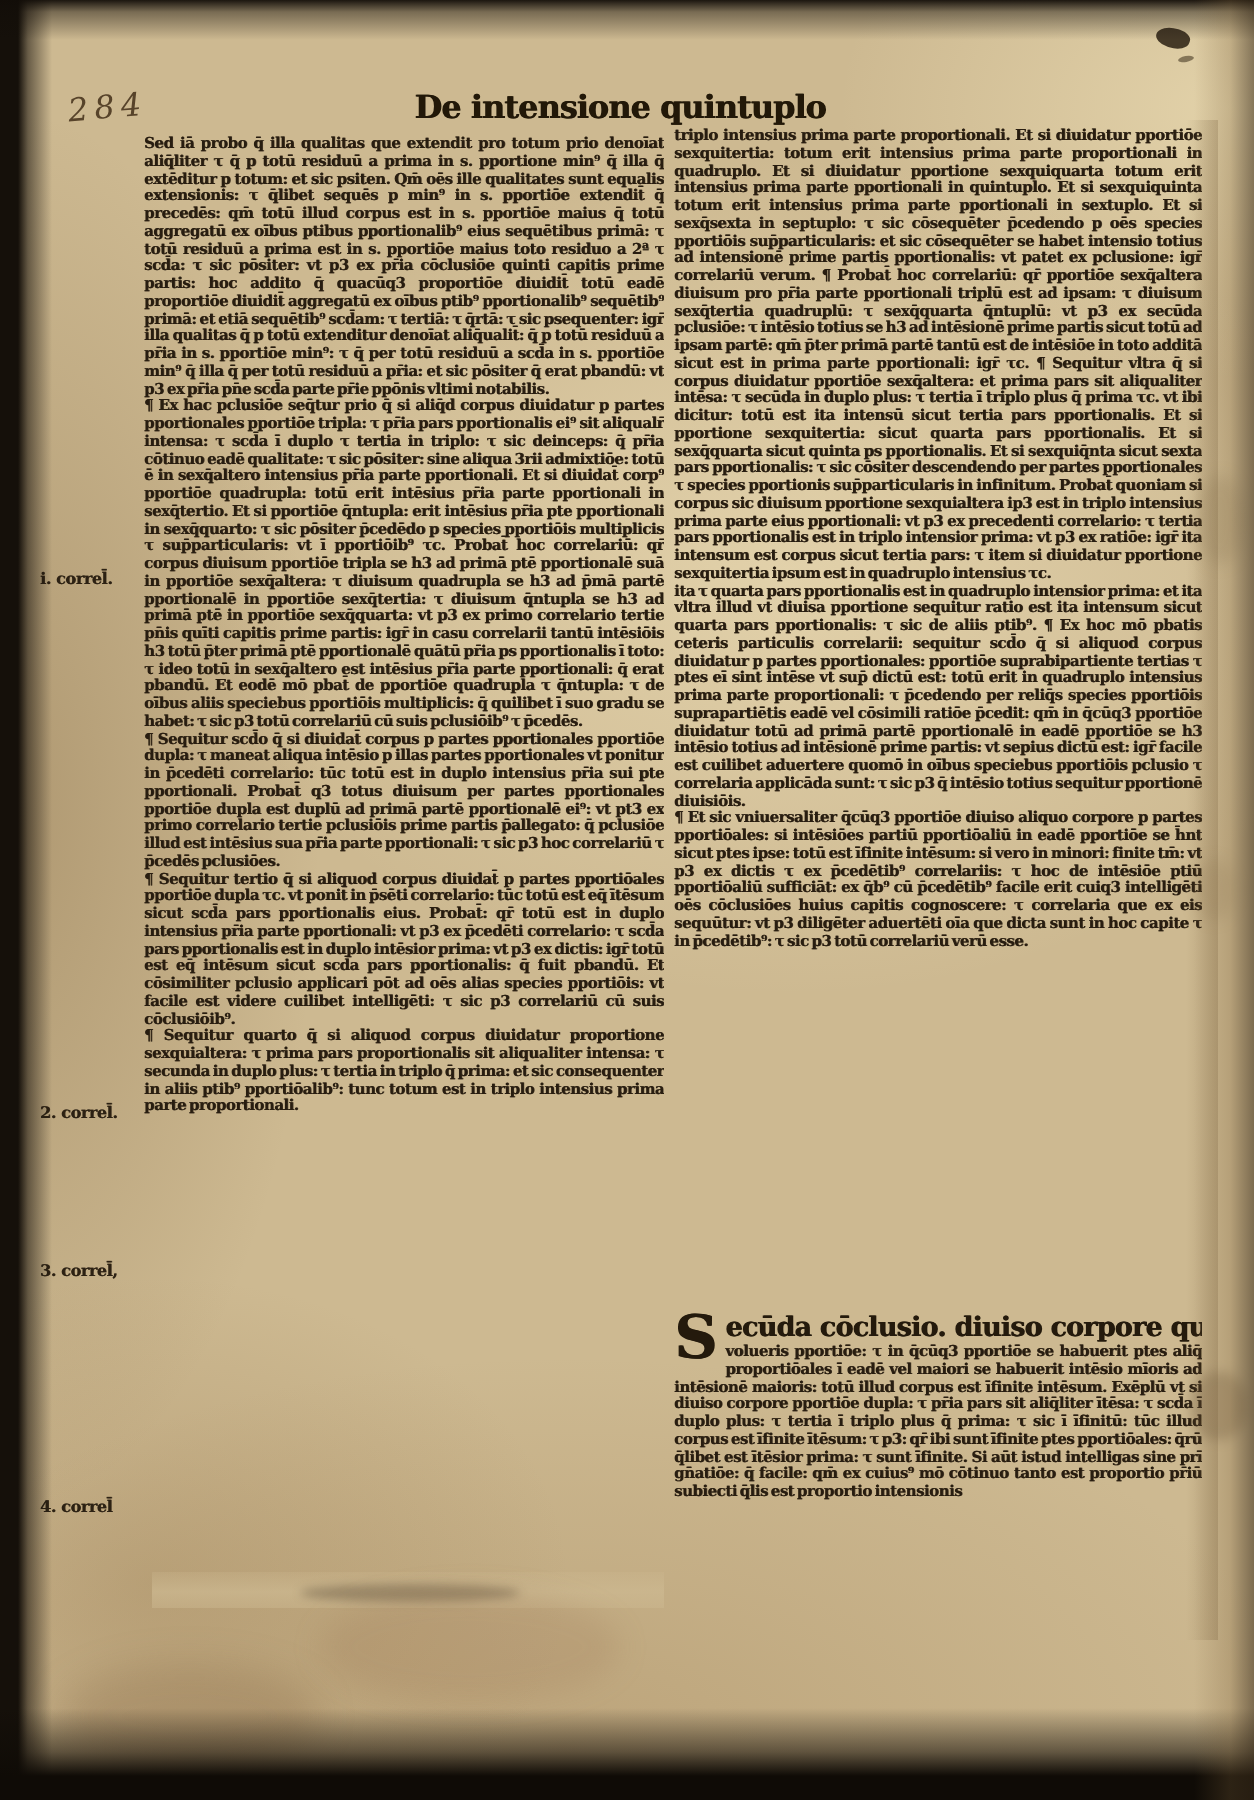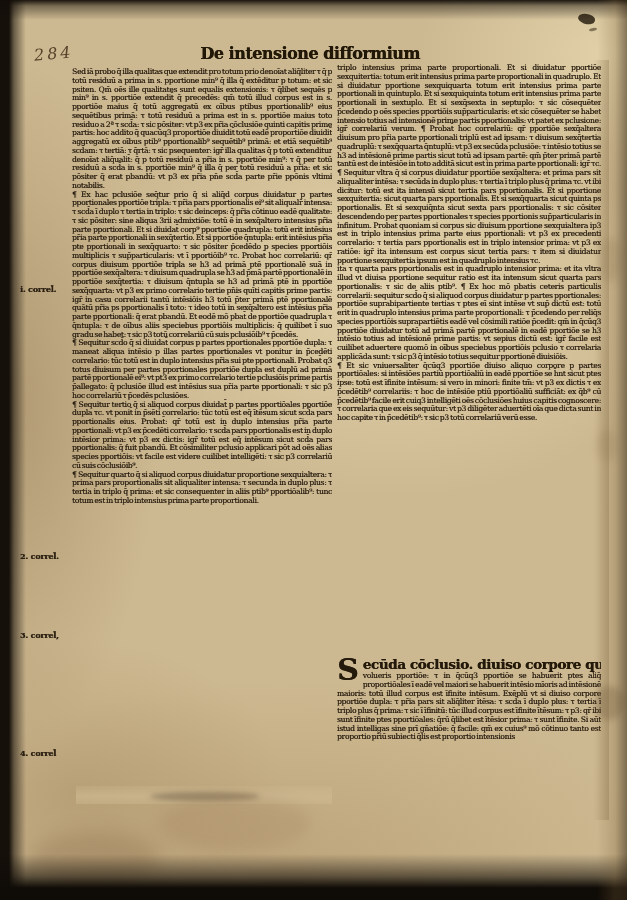--- a/index.html
+++ b/index.html
@@ -30,21 +30,21 @@
   .folio{position:absolute;left:34px;top:44px;font-size:16px;font-style:italic;
     color:#57432a;letter-spacing:3px;transform:rotate(-5deg);}
 
   
   .running-title{position:absolute;left:140px;top:44px;width:340px;text-align:center;
     font-size:16px;font-weight:bold;color:#221808;letter-spacing:-0.5px;
     text-shadow:0.4px 0 0 #221808;}
 
   
   .col{position:absolute;overflow:hidden;color:#281d10;}
-  .col p{margin:0;font-size:7.5px;line-height:8.75px;font-weight:normal;
+  .col p{margin:0;font-size:7.5px;line-height:8.75px;font-weight:bold;
     text-align:justify;letter-spacing:-0.25px;word-spacing:-1px;
     text-shadow:0.3px 0 0 rgba(40,29,16,0.8);}
   .col-left{left:72px;top:68px;width:260px;height:736px;}
   .col-right{left:337px;top:64px;width:264px;height:736px;}
   .rc-top{height:588px;overflow:hidden;}
 
   
   .margin-note{position:absolute;left:20px;width:52px;font-size:8px;font-weight:bold;
     color:#2c2113;letter-spacing:-0.2px;text-shadow:0.3px 0 0 rgba(44,33,19,0.8);}
   .mn1{top:284px;} .mn2{top:551px;} .mn3{top:630px;} .mn4{top:748px;}
@@ -77,21 +77,21 @@
   .bleed-mark-c{left:597px;top:430px;width:20px;height:30px;background:rgba(100,80,50,0.13);
     border-radius:45%;filter:blur(4px);}
 </style>
 </head>
 <body>
 
 <div class="page-photo">
   <div class="paper"></div>
 
   <div class="folio">284</div>
-  <div class="running-title">De intensione difformium</div>
+  <div class="running-title">De intensione quintuplo</div>
 
   <div class="col col-left">
     <p>Sed iā probo q̄ illa qualitas que extendit̄ pro totum prio denoīat aliq̄liter τ q̄ p totū residuū a prima in s. pportione min⁹ q̄ illa q̄ extēditur p totum: et sic psiten. Qm̄ oēs ille qualitates sunt equalis extensionis: τ q̄libet sequēs p min⁹ in s. pportiōe extendit̄ q̄ precedēs: qm̄ totū illud corpus est in s. pportiōe maius q̄ totū aggregatū ex oībus ptibus pportionalib⁹ eius sequētibus primā: τ totū residuū a prima est in s. pportiōe maius toto residuo a 2ª τ scd̄a: τ sic pōsiter: vt p3 ex pr̄ia cōclusiōe quinti capitis prime partis: hoc addito q̄ quacūq3 proportiōe diuidit̄ totū eadē proportiōe diuidit̄ aggregatū ex oībus ptib⁹ pportionalib⁹ sequētib⁹ primā: et etiā sequētib⁹ scd̄am: τ tertiā: τ q̄rtā: τ sic psequenter: igr̄ illa qualitas q̄ p totū extenditur denoīat aliq̄ualit̄: q̄ p totū residuū a pr̄ia in s. pportiōe min⁹: τ q̄ per totū residuū a scd̄a in s. pportiōe min⁹ q̄ illa q̄ per totū residuū a pr̄ia: et sic pōsiter q̄ erat pbandū: vt p3 ex pr̄ia pn̄e scd̄a parte pr̄ie ppōnis vltimi notabilis.</p>
     <p>¶ Ex hac pclusiōe seq̄tur prio q̄ si aliq̄d corpus diuidatur p partes pportionales pportiōe tripla: τ pr̄ia pars pportionalis ei⁹ sit aliqualr̄ intensa: τ scd̄a ī duplo τ tertia in triplo: τ sic deinceps: q̄ pr̄ia cōtinuo eadē qualitate: τ sic pōsiter: sine aliqua 3rii admixtiōe: totū ē in sexq̄altero intensius pr̄ia parte pportionali. Et si diuidat̄ corp⁹ pportiōe quadrupla: totū erit intēsius pr̄ia parte pportionali in sexq̄tertio. Et si pportiōe q̄ntupla: erit intēsius pr̄ia pte pportionali in sexq̄quarto: τ sic pōsiter p̄cedēdo p species pportiōis multiplicis τ sup̄particularis: vt ī pportiōib⁹ τc. Probat̄ hoc correlariū: qr̄ corpus diuisum pportiōe tripla se h3 ad primā ptē pportionalē suā in pportiōe sexq̄altera: τ diuisum quadrupla se h3 ad p̄mā partē pportionalē in pportiōe sexq̄tertia: τ diuisum q̄ntupla se h3 ad primā ptē in pportiōe sexq̄quarta: vt p3 ex primo correlario tertie pn̄is quīti capitis prime partis: igr̄ in casu correlarii tantū intēsiōis h3 totū p̄ter primā ptē pportionalē quātū pr̄ia ps pportionalis ī toto: τ ideo totū in sexq̄altero est intēsius pr̄ia parte pportionali: q̄ erat pbandū. Et eodē mō pbat̄ de pportiōe quadrupla τ q̄ntupla: τ de oībus aliis speciebus pportiōis multiplicis: q̄ quilibet ī suo gradu se habet: τ sic p3 totū correlariū cū suis pclusiōib⁹ τ p̄cedēs.</p>
     <p>¶ Sequitur scd̄o q̄ si diuidat̄ corpus p partes pportionales pportiōe dupla: τ maneat aliqua intēsio p illas partes pportionales vt ponitur in p̄cedēti correlario: tūc totū est in duplo intensius pr̄ia sui pte pportionali. Probat̄ q3 totus diuisum per partes pportionales pportiōe dupla est duplū ad primā partē pportionalē ei⁹: vt pt3 ex primo correlario tertie pclusiōis prime partis p̄allegato: q̄ pclusiōe illud est intēsius sua pr̄ia parte pportionali: τ sic p3 hoc correlariū τ p̄cedēs pclusiōes.</p>
     <p>¶ Sequitur tertio q̄ si aliquod corpus diuidat̄ p partes pportiōales pportiōe dupla τc. vt ponit̄ in p̄sēti correlario: tūc totū est eq̄ ītēsum sicut scd̄a pars pportionalis eius. Probat̄: qr̄ totū est in duplo intensius pr̄ia parte pportionali: vt p3 ex p̄cedēti correlario: τ scd̄a pars pportionalis est in duplo intēsior prima: vt p3 ex dictis: igr̄ totū est eq̄ intēsum sicut scd̄a pars pportionalis: q̄ fuit pbandū. Et cōsimiliter pclusio applicari pōt ad oēs alias species pportiōis: vt facile est videre cuilibet intelligēti: τ sic p3 correlariū cū suis cōclusiōib⁹.</p>
     <p>¶ Sequitur quarto q̄ si aliquod corpus diuidatur proportione sexquialtera: τ prima pars proportionalis sit aliqualiter intensa: τ secunda in duplo plus: τ tertia in triplo q̄ prima: et sic consequenter in aliis ptib⁹ pportiōalib⁹: tunc totum est in triplo intensius prima parte proportionali.</p>
   </div>
 
   <div class="col col-right">

